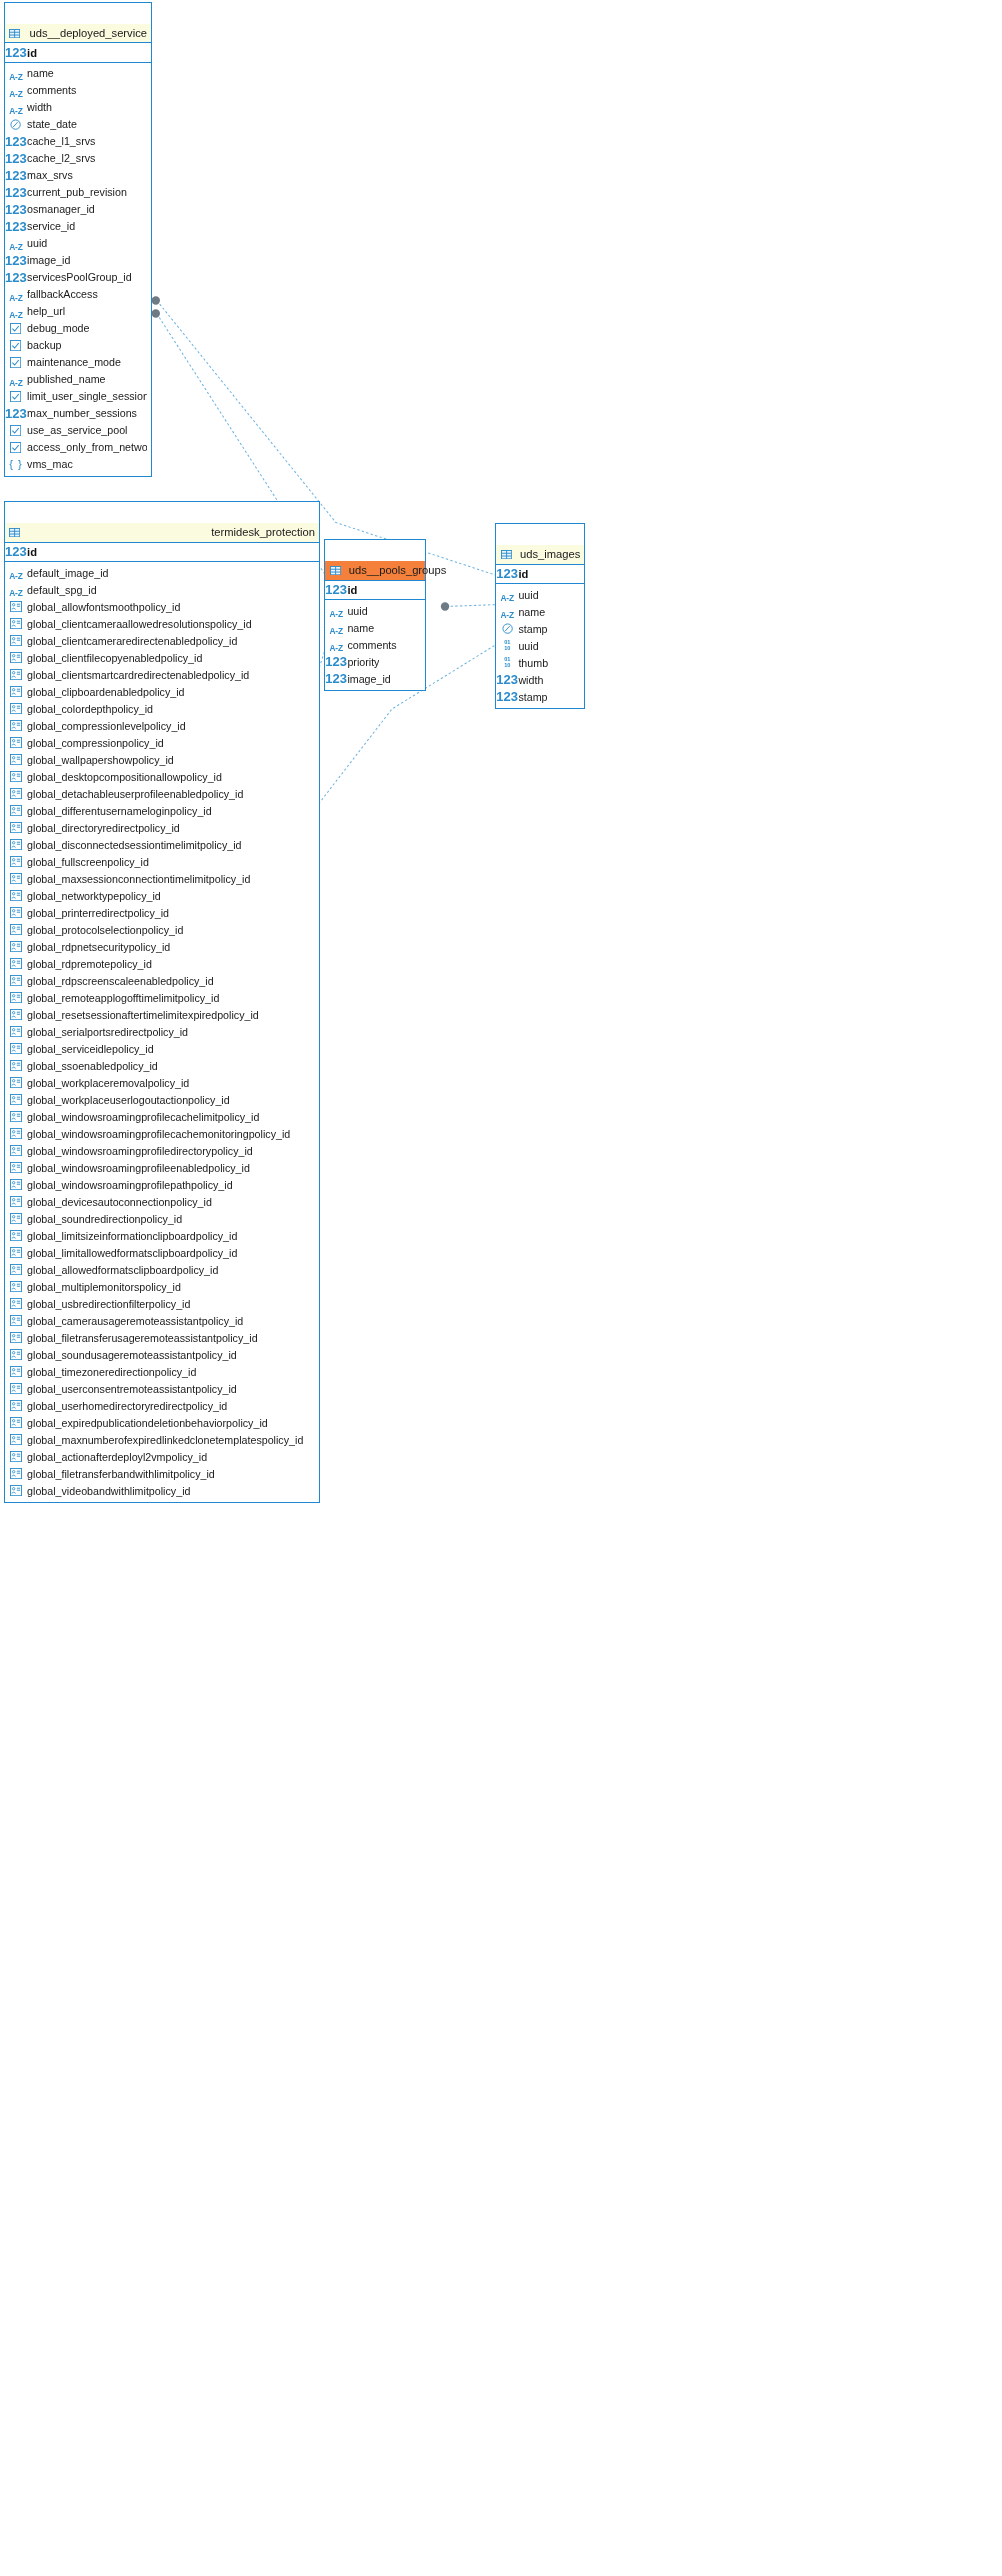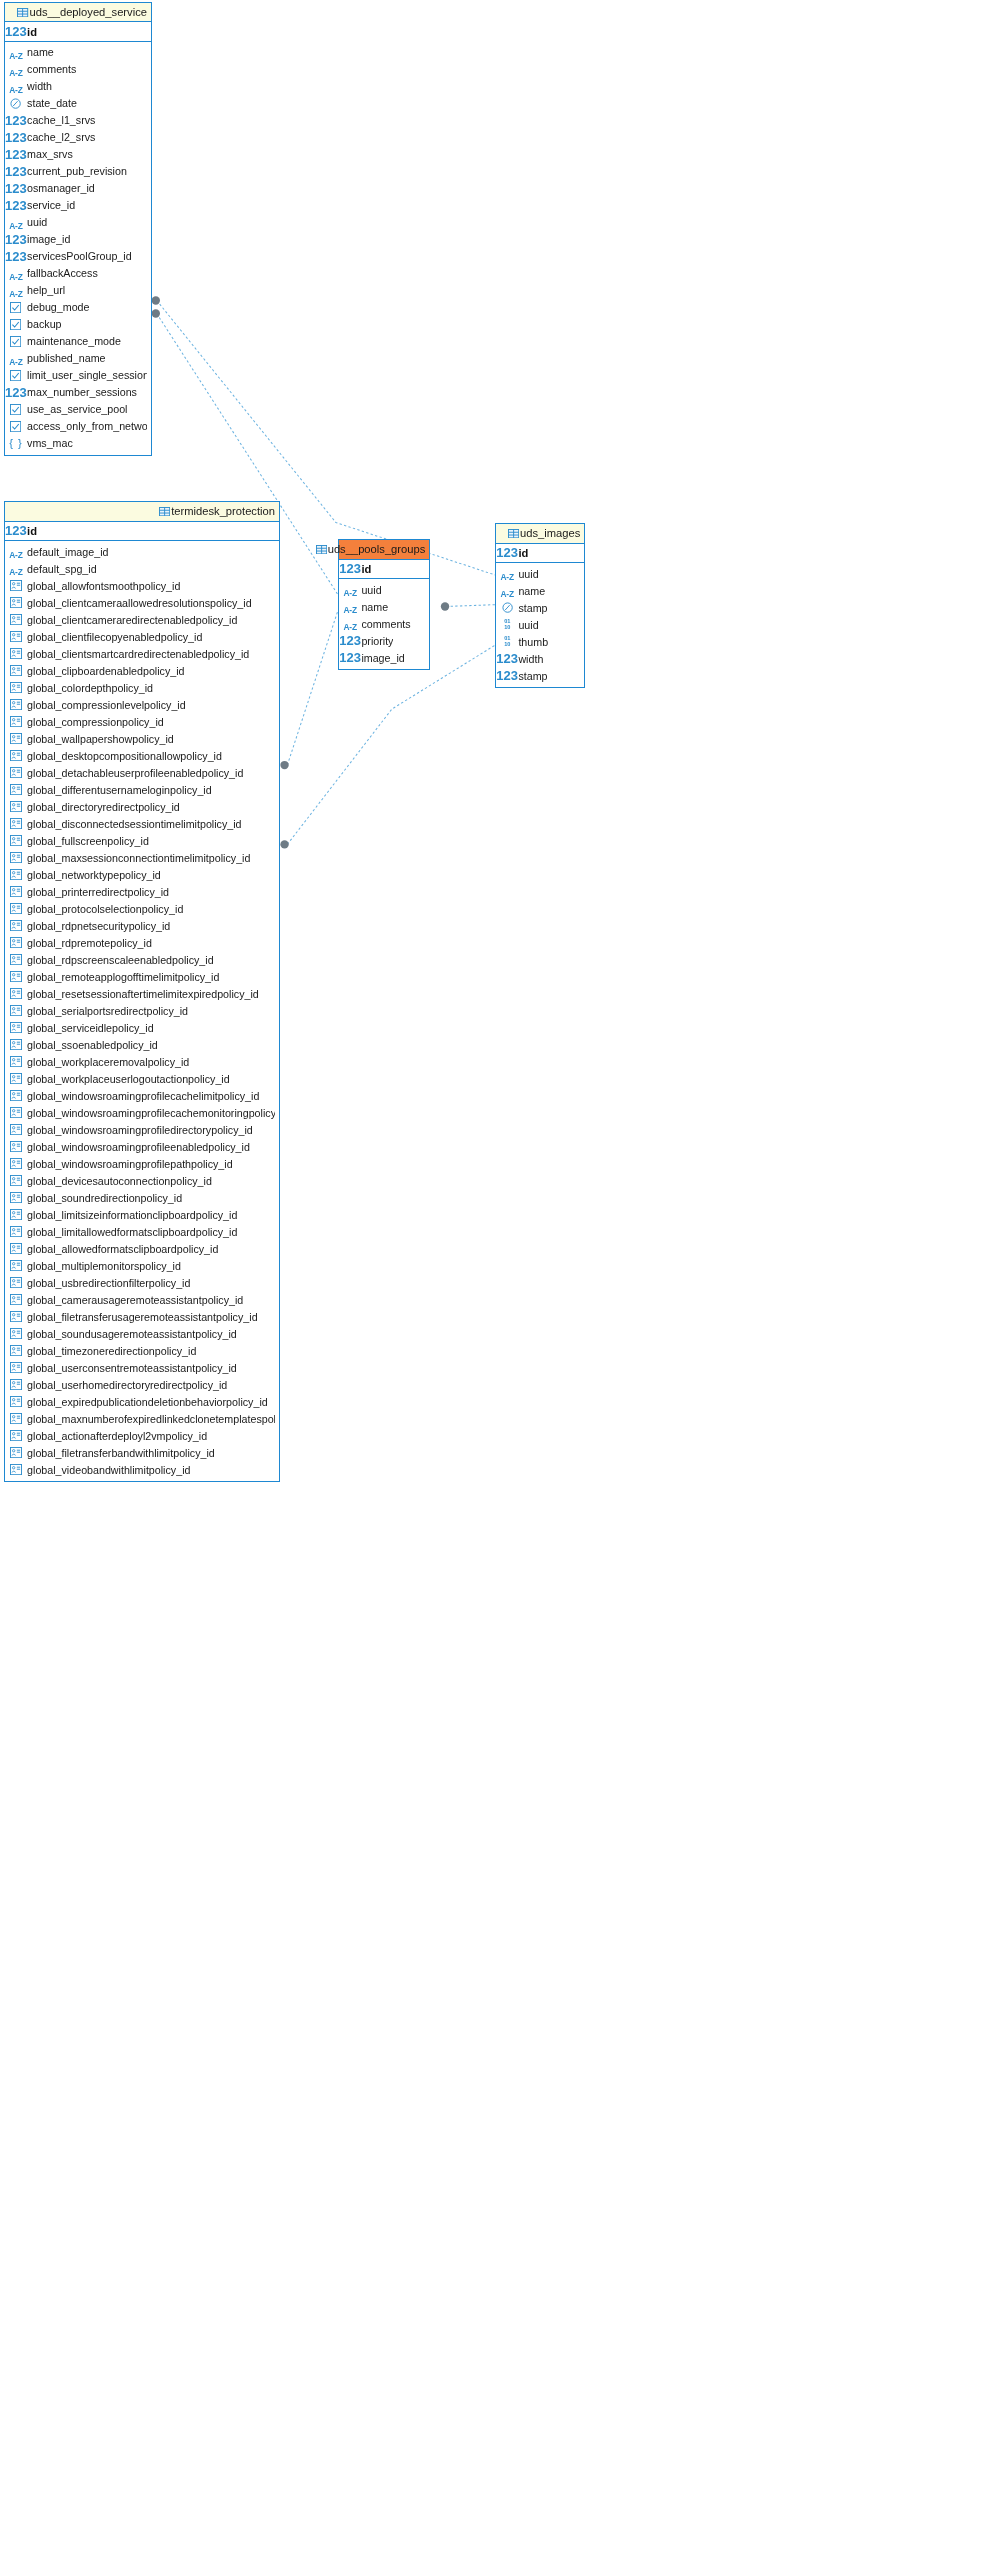--- a/index.html
+++ b/index.html
@@ -25,26 +25,27 @@
     position: absolute;
     border: 1.9px solid #1e88d2;
     background: #ffffff;
   }
   .entity-header {
     background: #fbfbe0;
     border-bottom: 1.9px solid #1e88d2;
     height: 19.6px;
     display: flex;
     align-items: center;
-    justify-content: flex-end;
-    gap: 0;
+    justify-content: space-between;
+    gap: 7px;
     font-size: 11.2px;
     color: #1a1a1a;
     padding: 0 3.7px;
     white-space: nowrap;
+    margin-top: 21px;
   }
   .entity.accent > .entity-header {
     background: #f4803c;
     color: #1a1a1a;
   }
   .entity-pk {
     height: 19.6px;
     border-bottom: 1.9px solid #1e88d2;
     display: flex;
     align-items: center;
@@ -81,22 +82,22 @@
   }
   .ico.num { font-size: 13px; letter-spacing: 0px; }
   .ico.az  { font-size: 8.4px; margin-top: 8px; }
   .ico.bin { font-size: 5.6px; flex-direction: column; line-height: 5.6px; }
   .ico.brace { font-size: 11.2px; font-weight: normal; letter-spacing: 0.9px; }
   .ico svg { display: block; }
   .fname { overflow: hidden; text-overflow: clip; }
 
   
   #ent-uds-deployed-service { left: 3.7px;   top: 1.9px;    width: 148px; }
-  #ent-termidesk-protection { left: 3.7px;   top: 501px;  width: 276px; }
-  #ent-uds-pools-groups     { left: 338px; top: 539px;  width: 92px; }
+  #ent-termidesk-protection { left: 3.7px;   top: 501px;  width: 316px; }
+  #ent-uds-pools-groups     { left: 324px; top: 539px;  width: 102px; }
   #ent-uds-images           { left: 495px; top: 523px;  width: 90px;  }
   .dot { fill: #6e7b85; }
   .link-path { stroke: #6cb3e0; stroke-width: 1.1px; fill: none; }
 </style>
 </head>
 <body>
 
 <div id="canvas">
 
   <svg class="links" viewBox="0 0 1074 2761" xmlns="http://www.w3.org/2000/svg">

